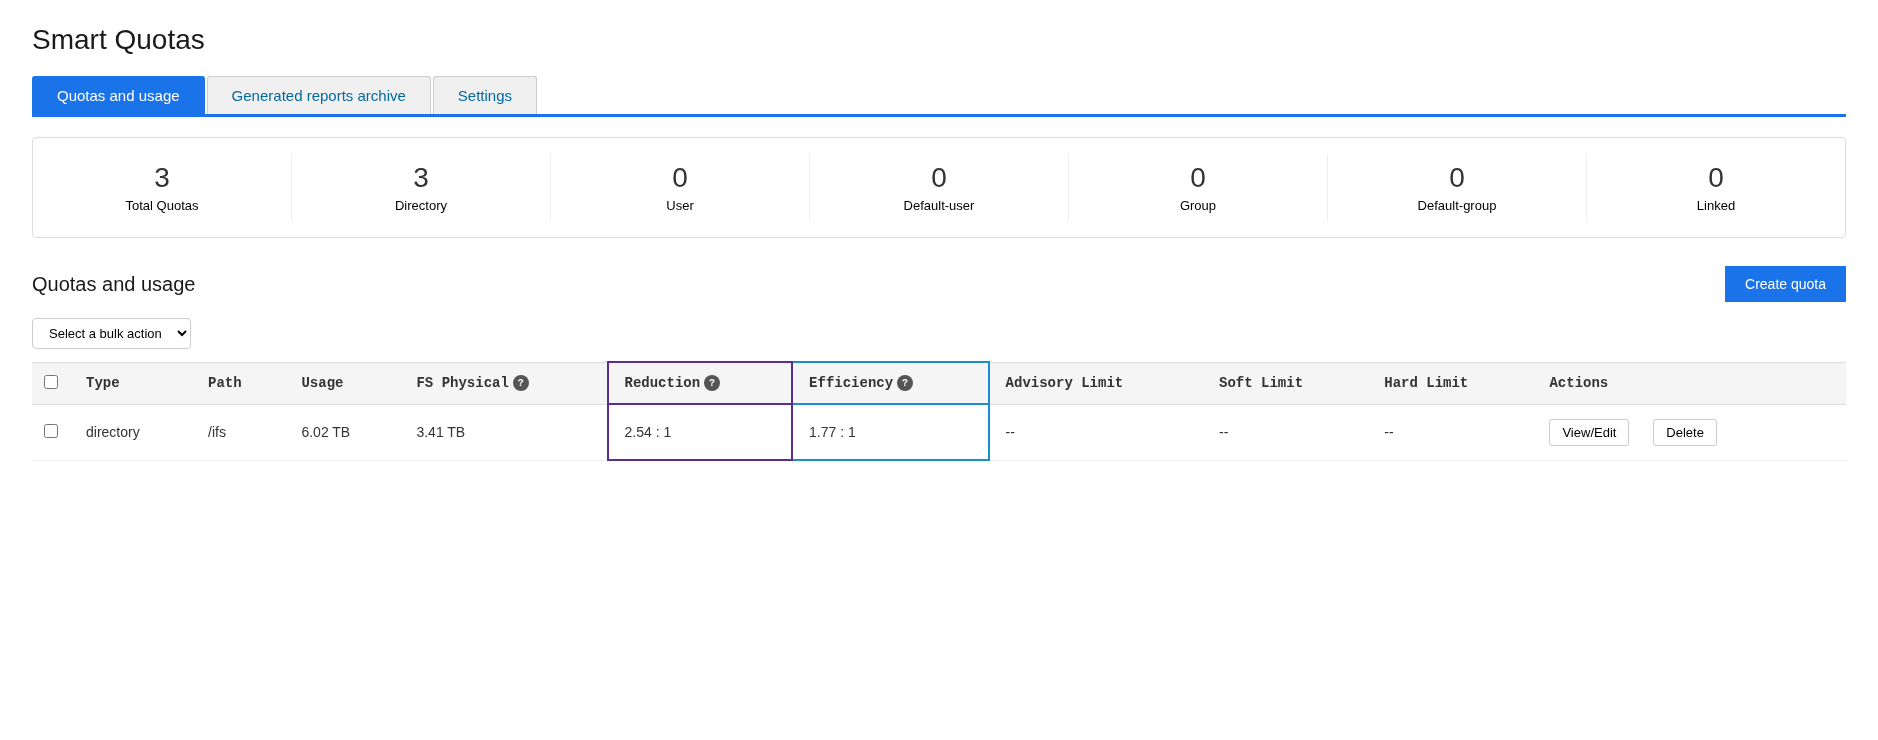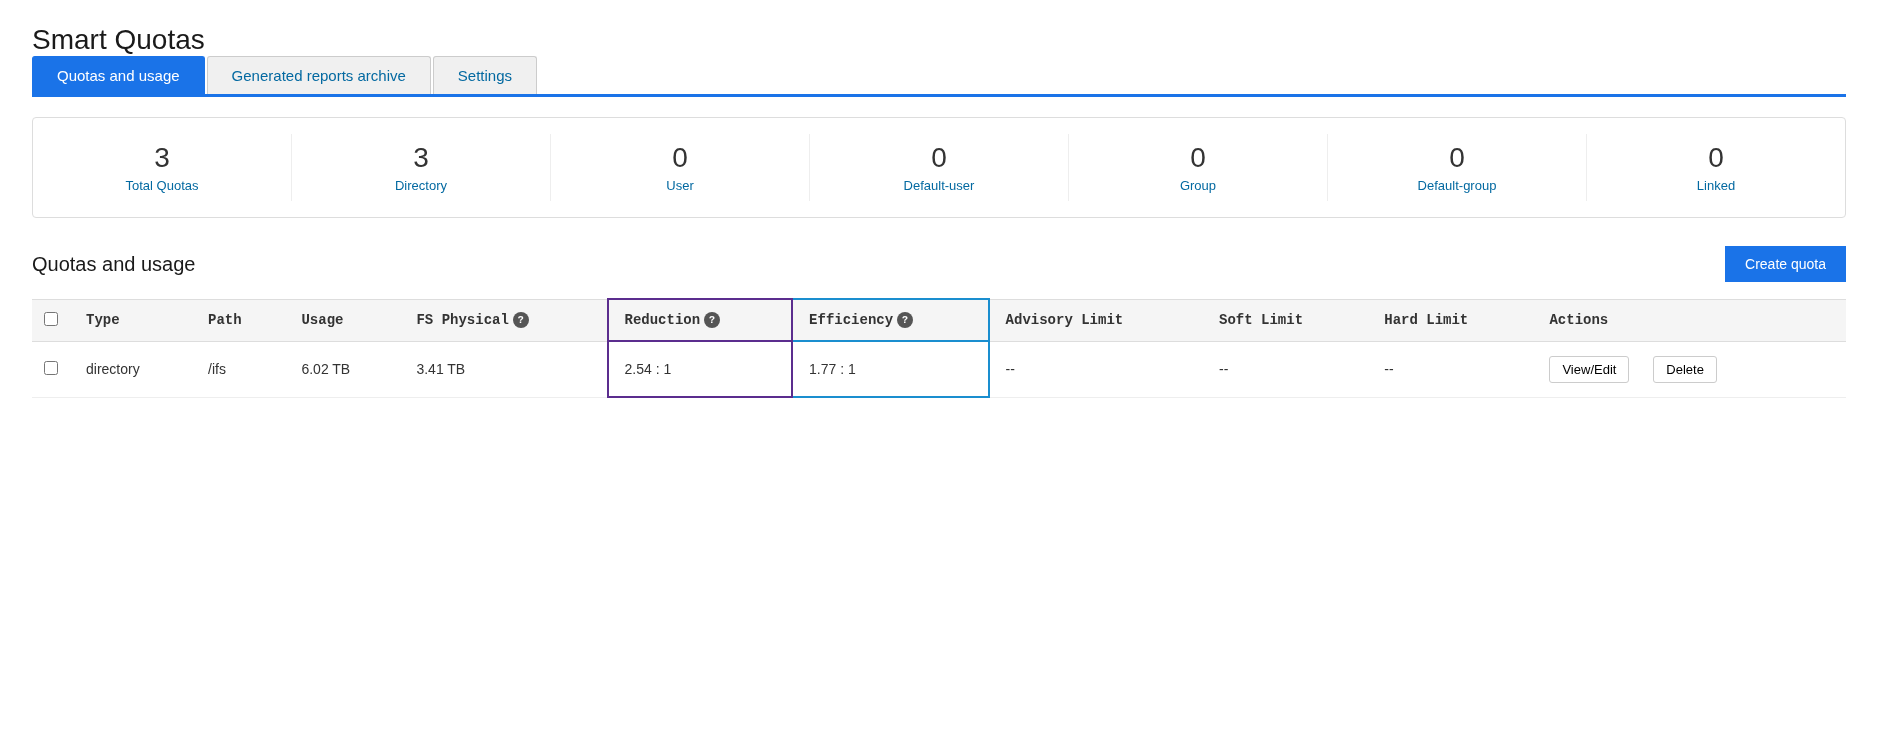--- a/index.html
+++ b/index.html
@@ -10,20 +10,21 @@
       font-size: 14px;
     }
     .page-container {
       padding: 24px 32px;
       max-width: 1878px;
     }
     .page-title {
       font-size: 28px;
       font-weight: 400;
       color: #1a1a1a;
+      margin-bottom: 20px;
     }
     
     .tabs-container {
       display: flex;
       border-bottom: 3px solid #1a73e8;
       margin-bottom: 20px;
     }
     .tab {
       padding: 10px 24px;
       cursor: pointer;
@@ -59,21 +60,21 @@
       border-right: none;
     }
     .stat-number {
       font-size: 28px;
       font-weight: 300;
       color: #333;
       display: block;
     }
     .stat-label {
       font-size: 13px;
-      color: #0369a1;
+      color: #000000;
       margin-top: 4px;
       display: block;
     }
     
     .section-header {
       display: flex;
       justify-content: space-between;
       align-items: center;
       margin-bottom: 16px;
     }
@@ -250,20 +251,26 @@
       <span class="stat-number">0</span>
       <span class="stat-label">Linked</span>
     </div>
   </div>
 
   <div class="section-header">
     <h2 class="section-title">Quotas and usage</h2>
     <button class="create-quota-btn">Create quota</button>
   </div>
 
+  <div class="bulk-action-container">
+    <select class="bulk-action-select">
+      <option>Select a bulk action</option>
+      <option>Delete</option>
+    </select>
+  </div>
 
   <div class="table-wrapper">
     <table>
       <thead>
         <tr>
           <th class="th-check">
             <input type="checkbox" style="">
           </th>
           <th>
             <span class="th-inner">

